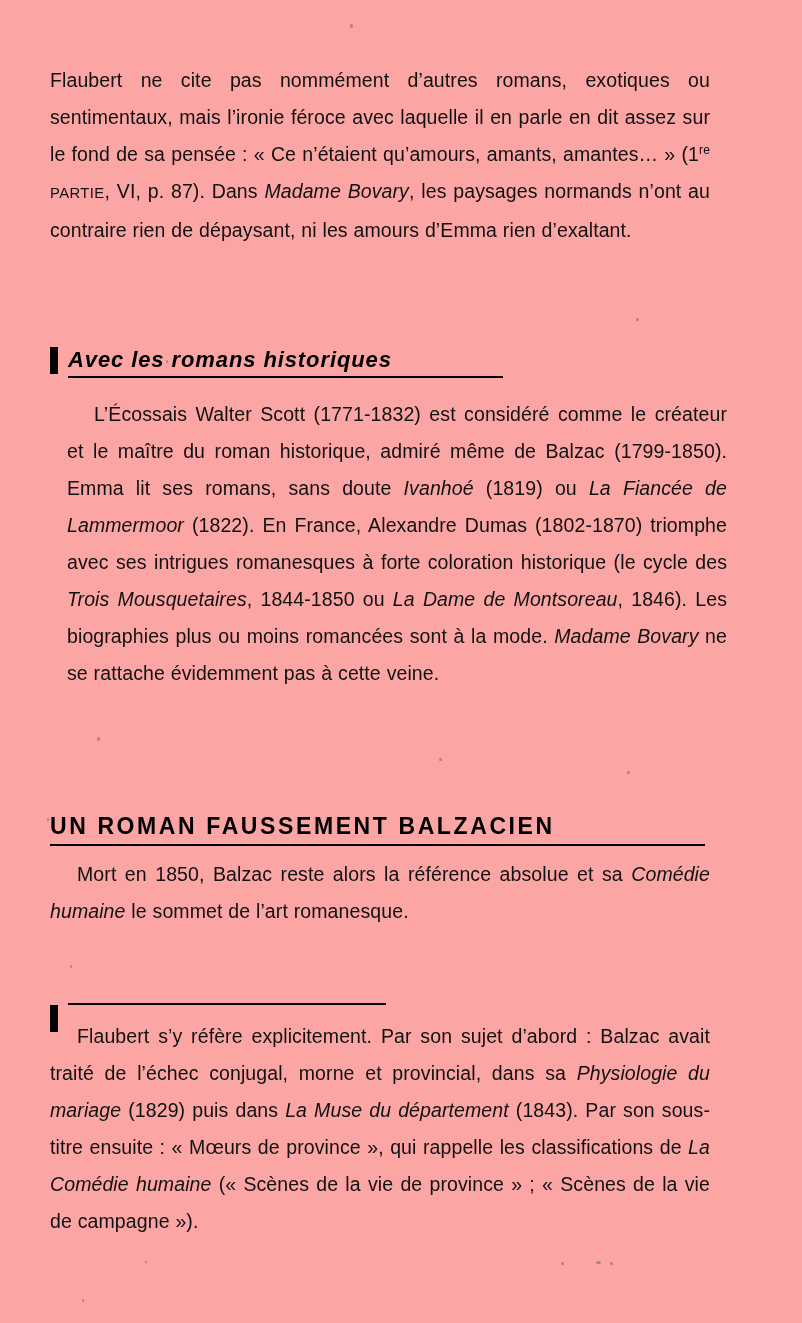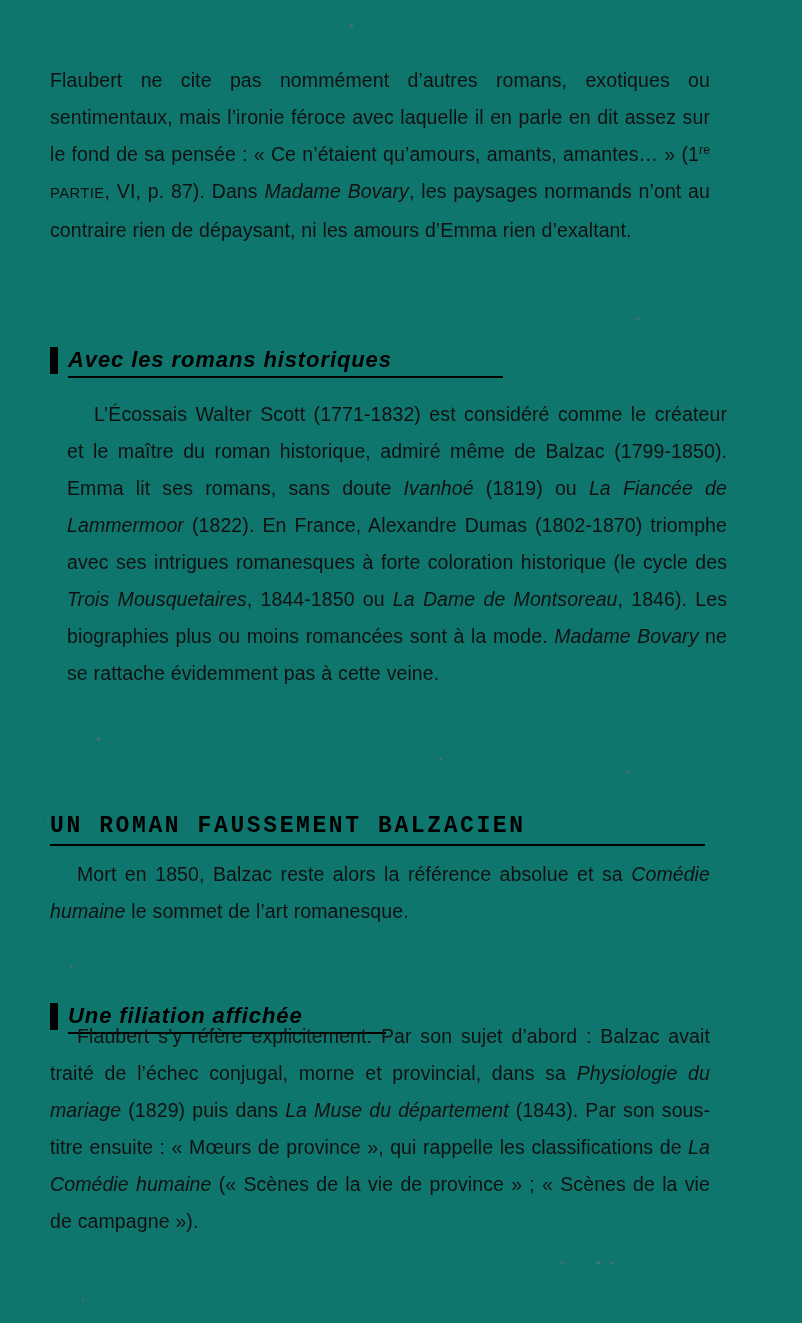--- a/index.html
+++ b/index.html
@@ -5,21 +5,21 @@
 <style>
   html, body {
     margin: 0;
     padding: 0;
     background: #ffffff;
   }
   .page {
     position: relative;
     width: 802px;
     height: 1323px;
-    background: #0f766e;
+    background: #fca5a5;
     overflow: hidden;
     font-family: "Liberation Sans", "DejaVu Sans", sans-serif;
     color: #000000;
     -webkit-font-smoothing: none;
   }
   .content {
     position: absolute;
     left: 50px;
     top: 0;
     width: 660px;
@@ -86,21 +86,20 @@
     margin: 0;
   }
   .mainhead .label {
     display: block;
     font-size: 23px;
     font-weight: bold;
     letter-spacing: 2.6px;
     line-height: 30px;
     color: #000000;
     white-space: nowrap;
-    font-family: Liberation Mono, monospace;
   }
   .mainhead .rule {
     height: 2px;
     background: #000000;
     margin-top: 3px;
   }
 
   
   .blk { position: absolute; left: 0; }
 
@@ -157,21 +156,20 @@
       </div>
     </div>
 
     <div class="blk" style="top:856px; width:660px;">
       <p class="para indent"><span>Mort en 1850, Balzac reste alors la référence absolue et sa </span><i class="it">Comédie humaine</i><span> le sommet de l’art romanesque.</span></p>
     </div>
 
     <div class="blk" style="top:1001px; width:660px;">
       <div class="subhead">
         <span class="bar"></span>
-        <span class="label">Une filiation affichée</span>
         <div class="rule" style="width: 318px;"></div>
       </div>
     </div>
 
     <div class="blk" style="top:1018px; width:660px;">
       <p class="para indent"><span>Flaubert s’y réfère explicitement. Par son sujet d’abord : Balzac avait traité de l’échec conjugal, morne et provincial, dans sa </span><i class="it">Physiologie du mariage</i><span> (1829) puis dans </span><i class="it">La Muse du département</i><span> (1843). Par son sous-titre ensuite : « Mœurs de province », qui rappelle les classifications de </span><i class="it">La Comédie humaine</i><span> (« Scènes de la vie de province » ; « Scènes de la vie de campagne »).</span></p>
     </div>
 
   </div>
 </div>

